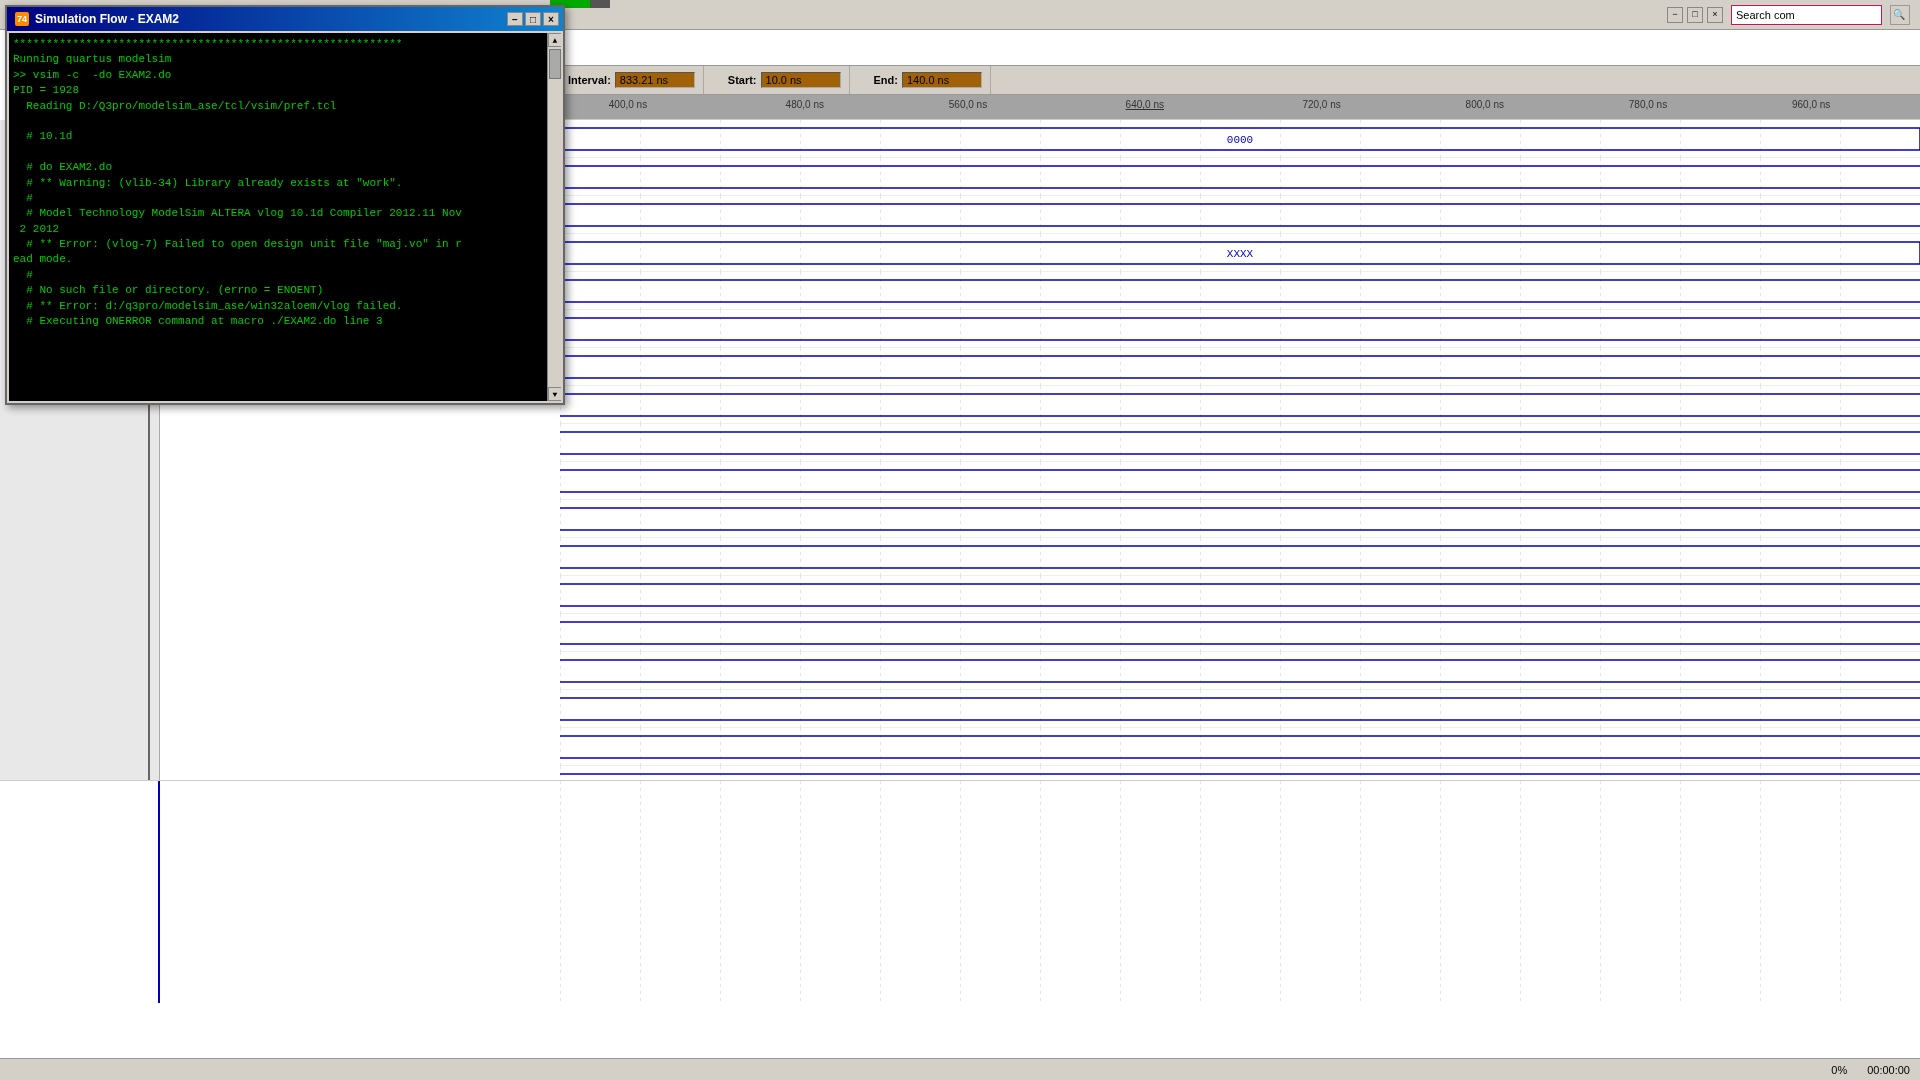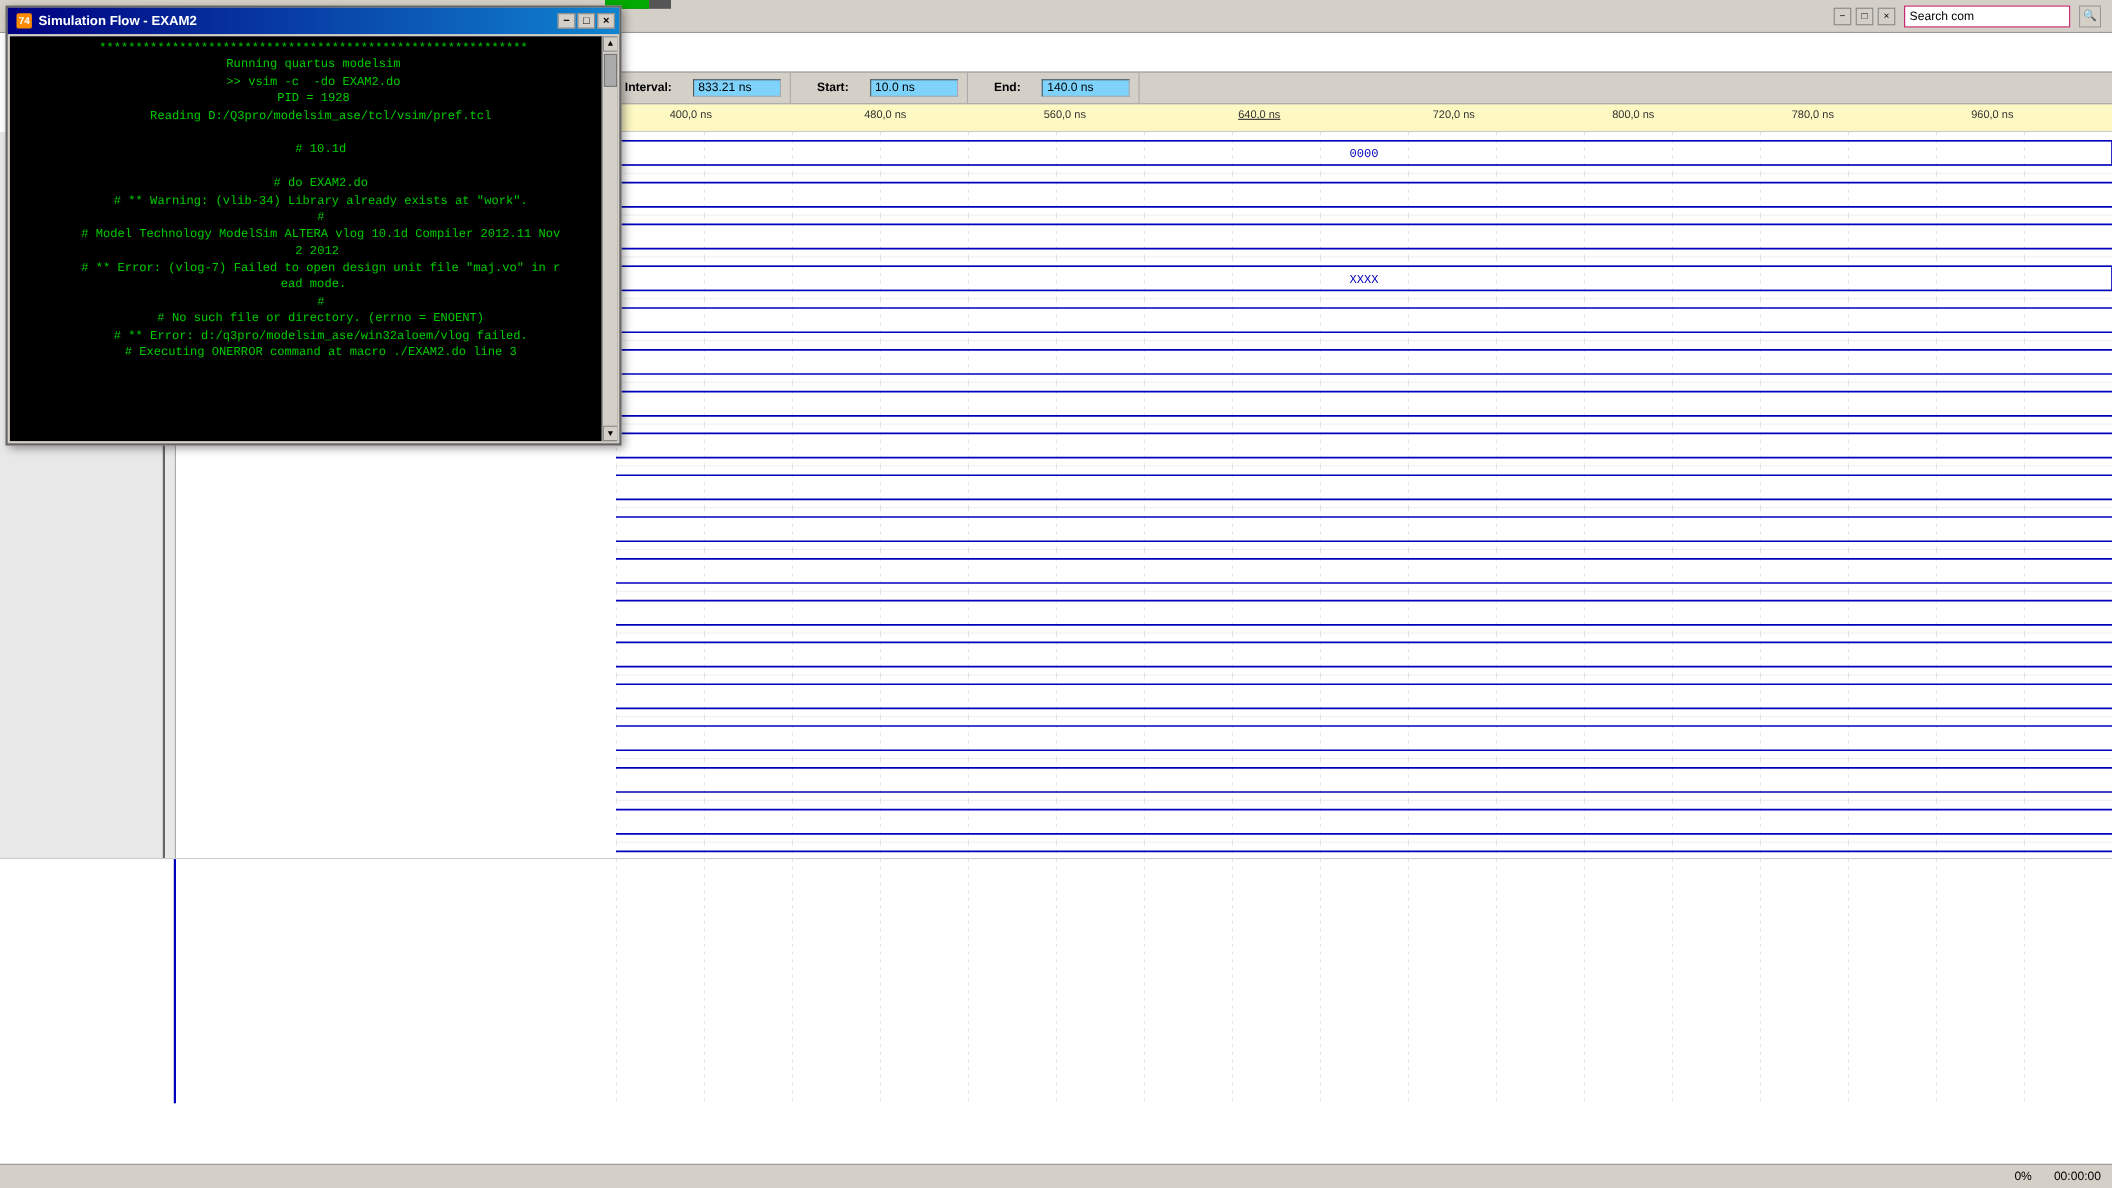--- a/index.html
+++ b/index.html
@@ -92,35 +92,34 @@
       font-size: 11px;
       font-family: Arial, sans-serif;
       border-right: 1px solid #aaa;
     }
     .interval-label {
       font-weight: bold;
       margin-right: 4px;
       font-size: 11px;
     }
     .interval-value {
-      background: #7dd3fc;
+      background: #a16207;
       border: 1px inset #aaa;
       padding: 1px 4px;
       font-size: 11px;
       min-width: 80px;
-      margin-left: 15px;
     }
 
     
     .timeline-ruler {
       position: absolute;
       top: 95px; left: 560px;
       width: 1360px;
       height: 25px;
-      background: #fef9c3;
+      background: #a3a3a3;
       border-bottom: 1px solid #ccc;
       overflow: hidden;
     }
     .ruler-labels {
       display: flex;
       height: 100%;
       align-items: center;
       font-size: 10px;
       font-family: Arial, sans-serif;
       position: relative;
@@ -166,21 +165,20 @@
       position: absolute;
       top: 5px; left: 5px;
       width: 560px;
       height: 400px;
       background: #d4d0c8;
       border: 2px solid #666;
       box-shadow: 3px 3px 8px rgba(0,0,0,0.4);
       z-index: 100;
       display: flex;
       flex-direction: column;
-      text-align: center;
     }
 
     .sim-dialog-titlebar {
       background: linear-gradient(to right, #000080, #1084d0);
       height: 24px;
       display: flex;
       align-items: center;
       justify-content: space-between;
       padding: 0 4px 0 8px;
       color: white;

